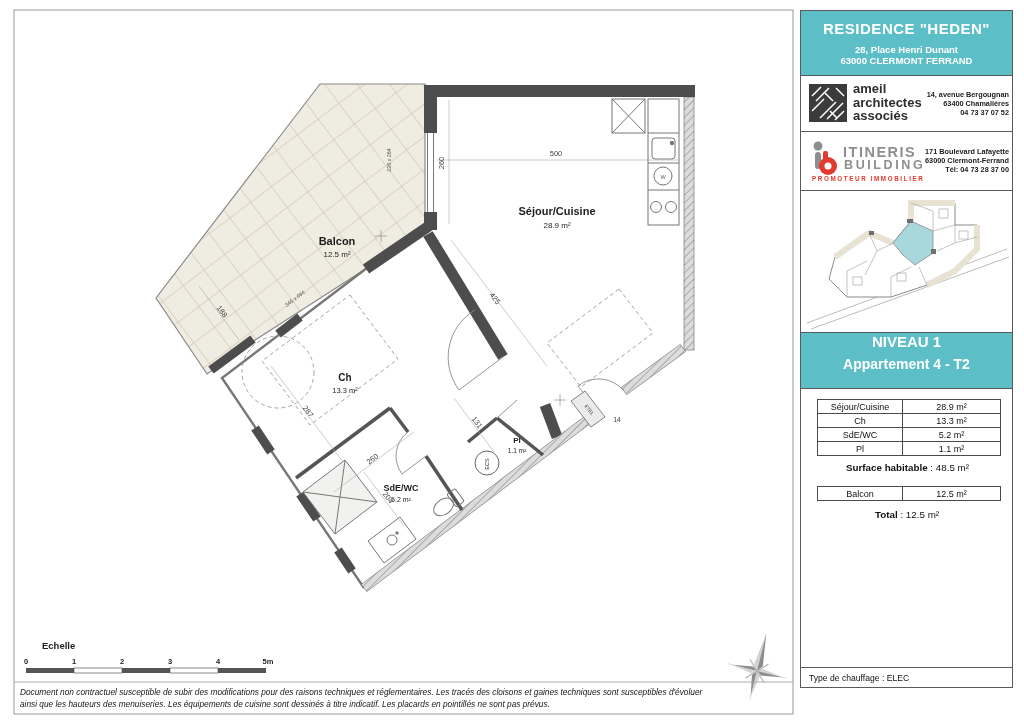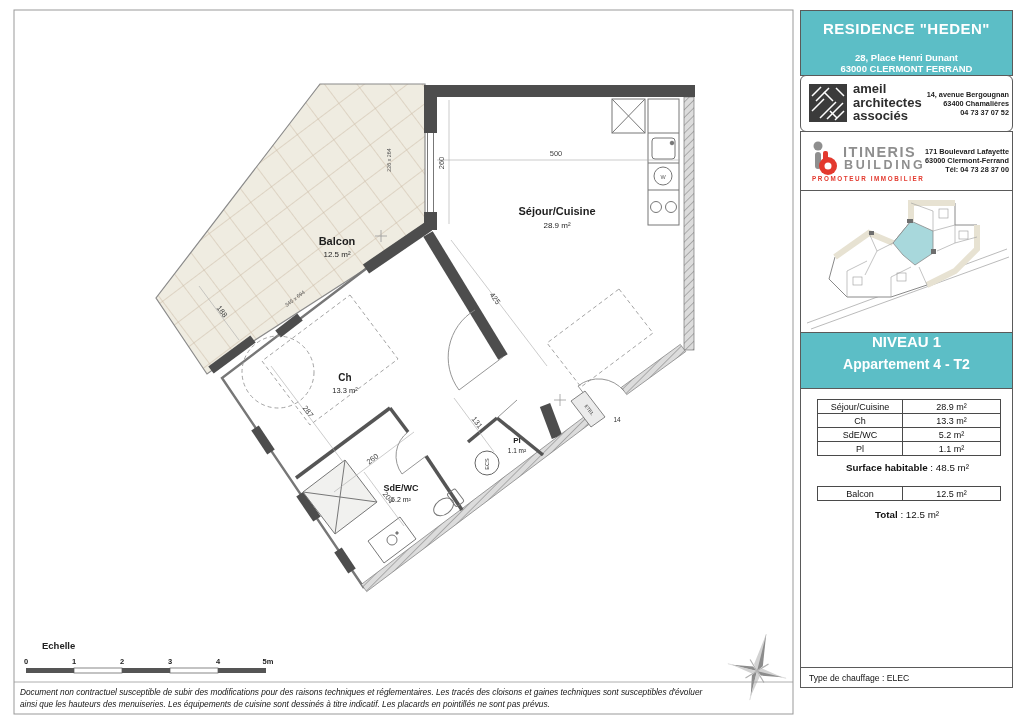--- a/index.html
+++ b/index.html
@@ -3,21 +3,21 @@
 <meta charset="utf-8">
 <style>
   html,body{margin:0;padding:0;background:#ffffff;}
   body{font-family:"Liberation Sans", sans-serif;}
   .sheet{position:relative;width:1024px;height:725px;background:#fff;overflow:hidden;}
   .plan-svg{position:absolute;left:0;top:0;}
   
   .pbox{position:absolute;left:800px;width:213px;border:1px solid #5a5a5a;background:#fff;box-sizing:border-box;}
   .teal{background:#5CBEC6;color:#fff;text-align:center;}
   .hdr-title{font-size:15px;font-weight:bold;letter-spacing:.5px;margin-top:9px;}
-  .hdr-addr{font-size:9.5px;font-weight:bold;line-height:11px;margin-top:15px;}
+  .hdr-addr{font-size:9.5px;font-weight:bold;line-height:11px;margin-top:7px;}
   .logo-row{position:relative;width:100%;height:100%;}
   .amlogo{position:absolute;left:8px;top:8px;}
   .amname{position:absolute;left:52px;top:6px;font-size:13px;font-weight:bold;color:#2d2d2d;line-height:13.5px;}
   .sideaddr{position:absolute;right:3px;width:92px;text-align:right;font-size:7.3px;color:#222;line-height:9px;font-weight:bold;}
   .itin-icon{position:absolute;left:10px;top:7px;}
   .itin-n1{position:absolute;left:42px;top:12px;font-size:14.5px;font-weight:bold;color:#8e8e8e;letter-spacing:1.5px;}
   .itin-n2{position:absolute;left:43px;top:26px;font-size:12.5px;font-weight:bold;color:#8e8e8e;letter-spacing:2.6px;}
   .itin-tag{position:absolute;left:11px;top:43px;font-size:6.3px;font-weight:bold;color:#E3392E;letter-spacing:1.6px;}
   .niv1{font-size:15px;font-weight:bold;margin-top:0;}
   .niv2{font-size:14px;font-weight:bold;margin-top:6px;}
@@ -221,21 +221,21 @@
   </svg>
 
   <div class="pbox teal" style="top:10px;height:66px;">
     <div class="hdr-title">RESIDENCE "HEDEN"</div>
     <div class="hdr-addr">
       <div>28, Place Henri Dunant</div>
       <div>63000 CLERMONT FERRAND</div>
     </div>
   </div>
 
-  <div class="pbox" style="top:75px;height:57px;border-radius:6px;">
+  <div class="pbox" style="top:75px;height:57px;">
     <div class="logo-row">
       <svg class="amlogo" width="38" height="38" viewBox="0 0 38 38">
         <rect width="38" height="38" fill="#3b3b3b"></rect>
         <g stroke="#fff" stroke-width="1.5" fill="none">
           <path d="M3,12 L12,3 M7,17 L20,4 M3,27 L15,15 M11,34 L27,18 M18,35 L34,19 M26,36 L35,27"></path>
           <path d="M15,8 L24,17 M27,4 L35,12 M21,27 L28,34"></path>
         </g>
       </svg>
       <div class="amname">
         <div>ameil</div>

